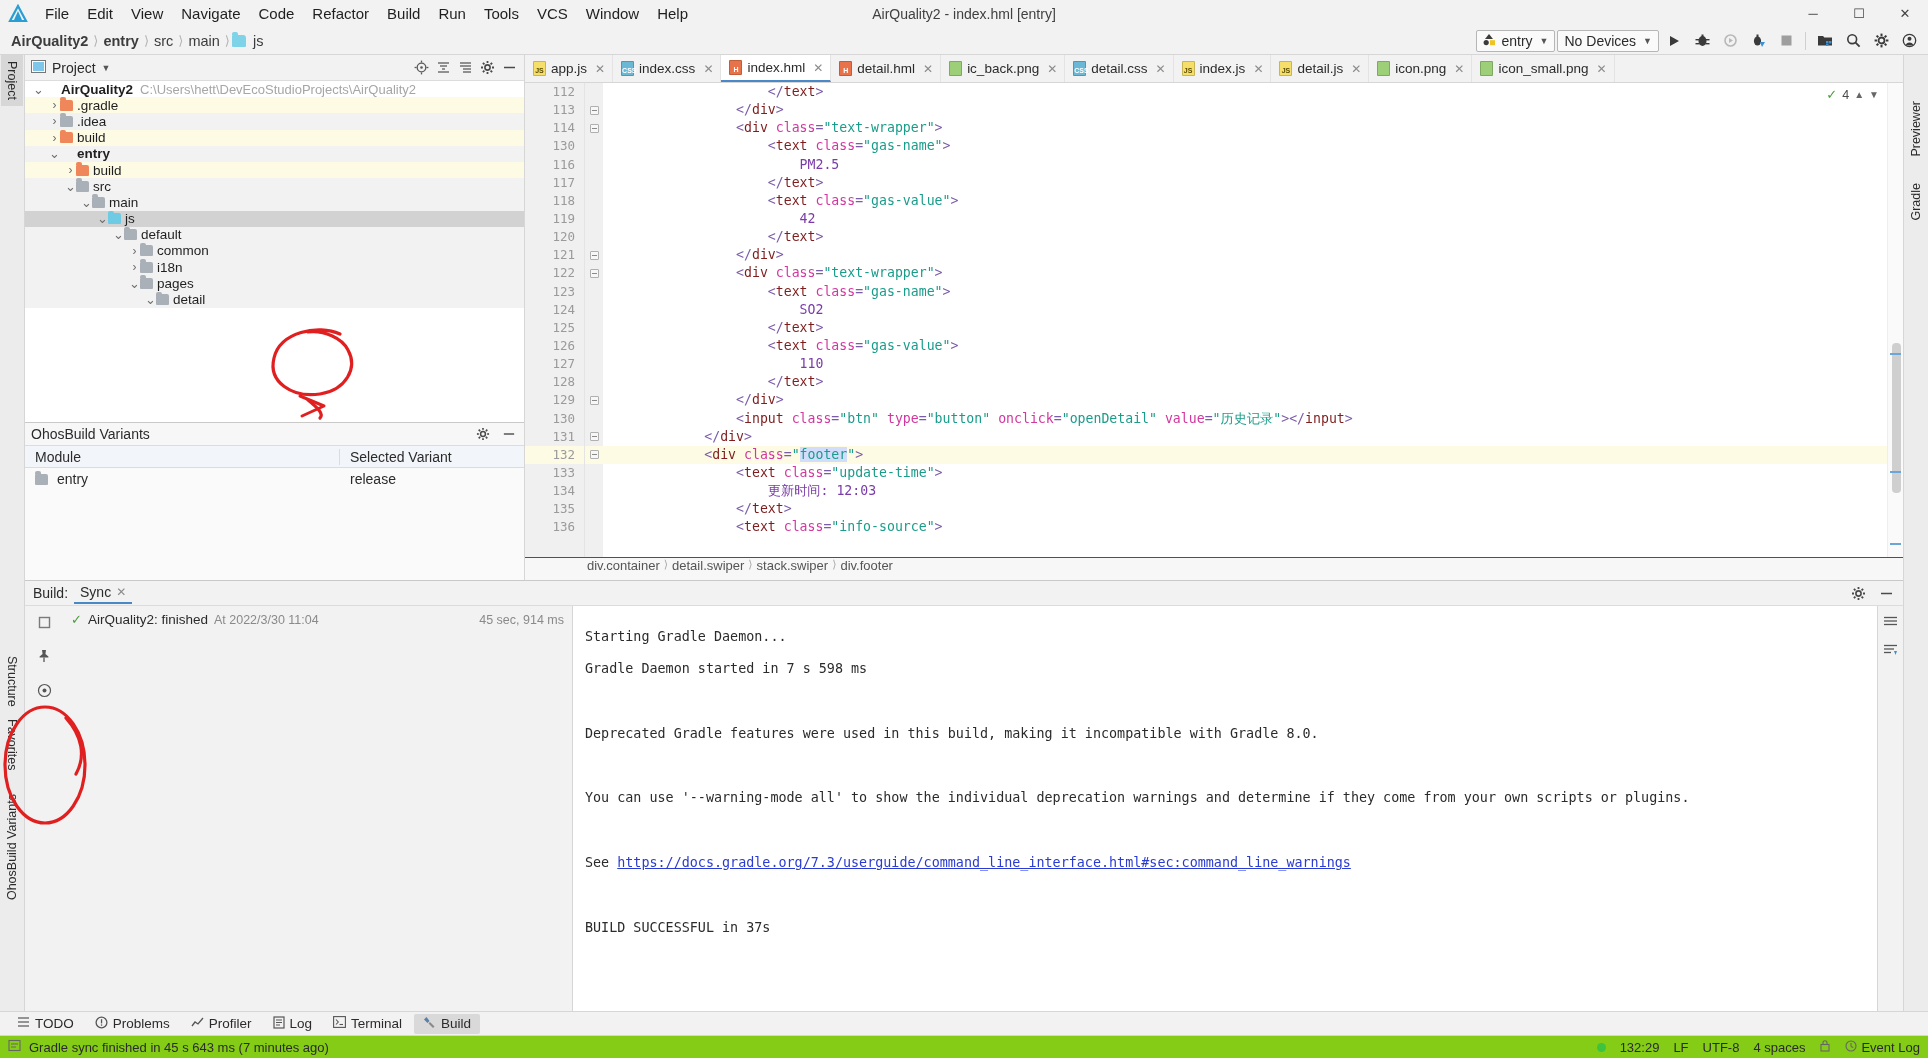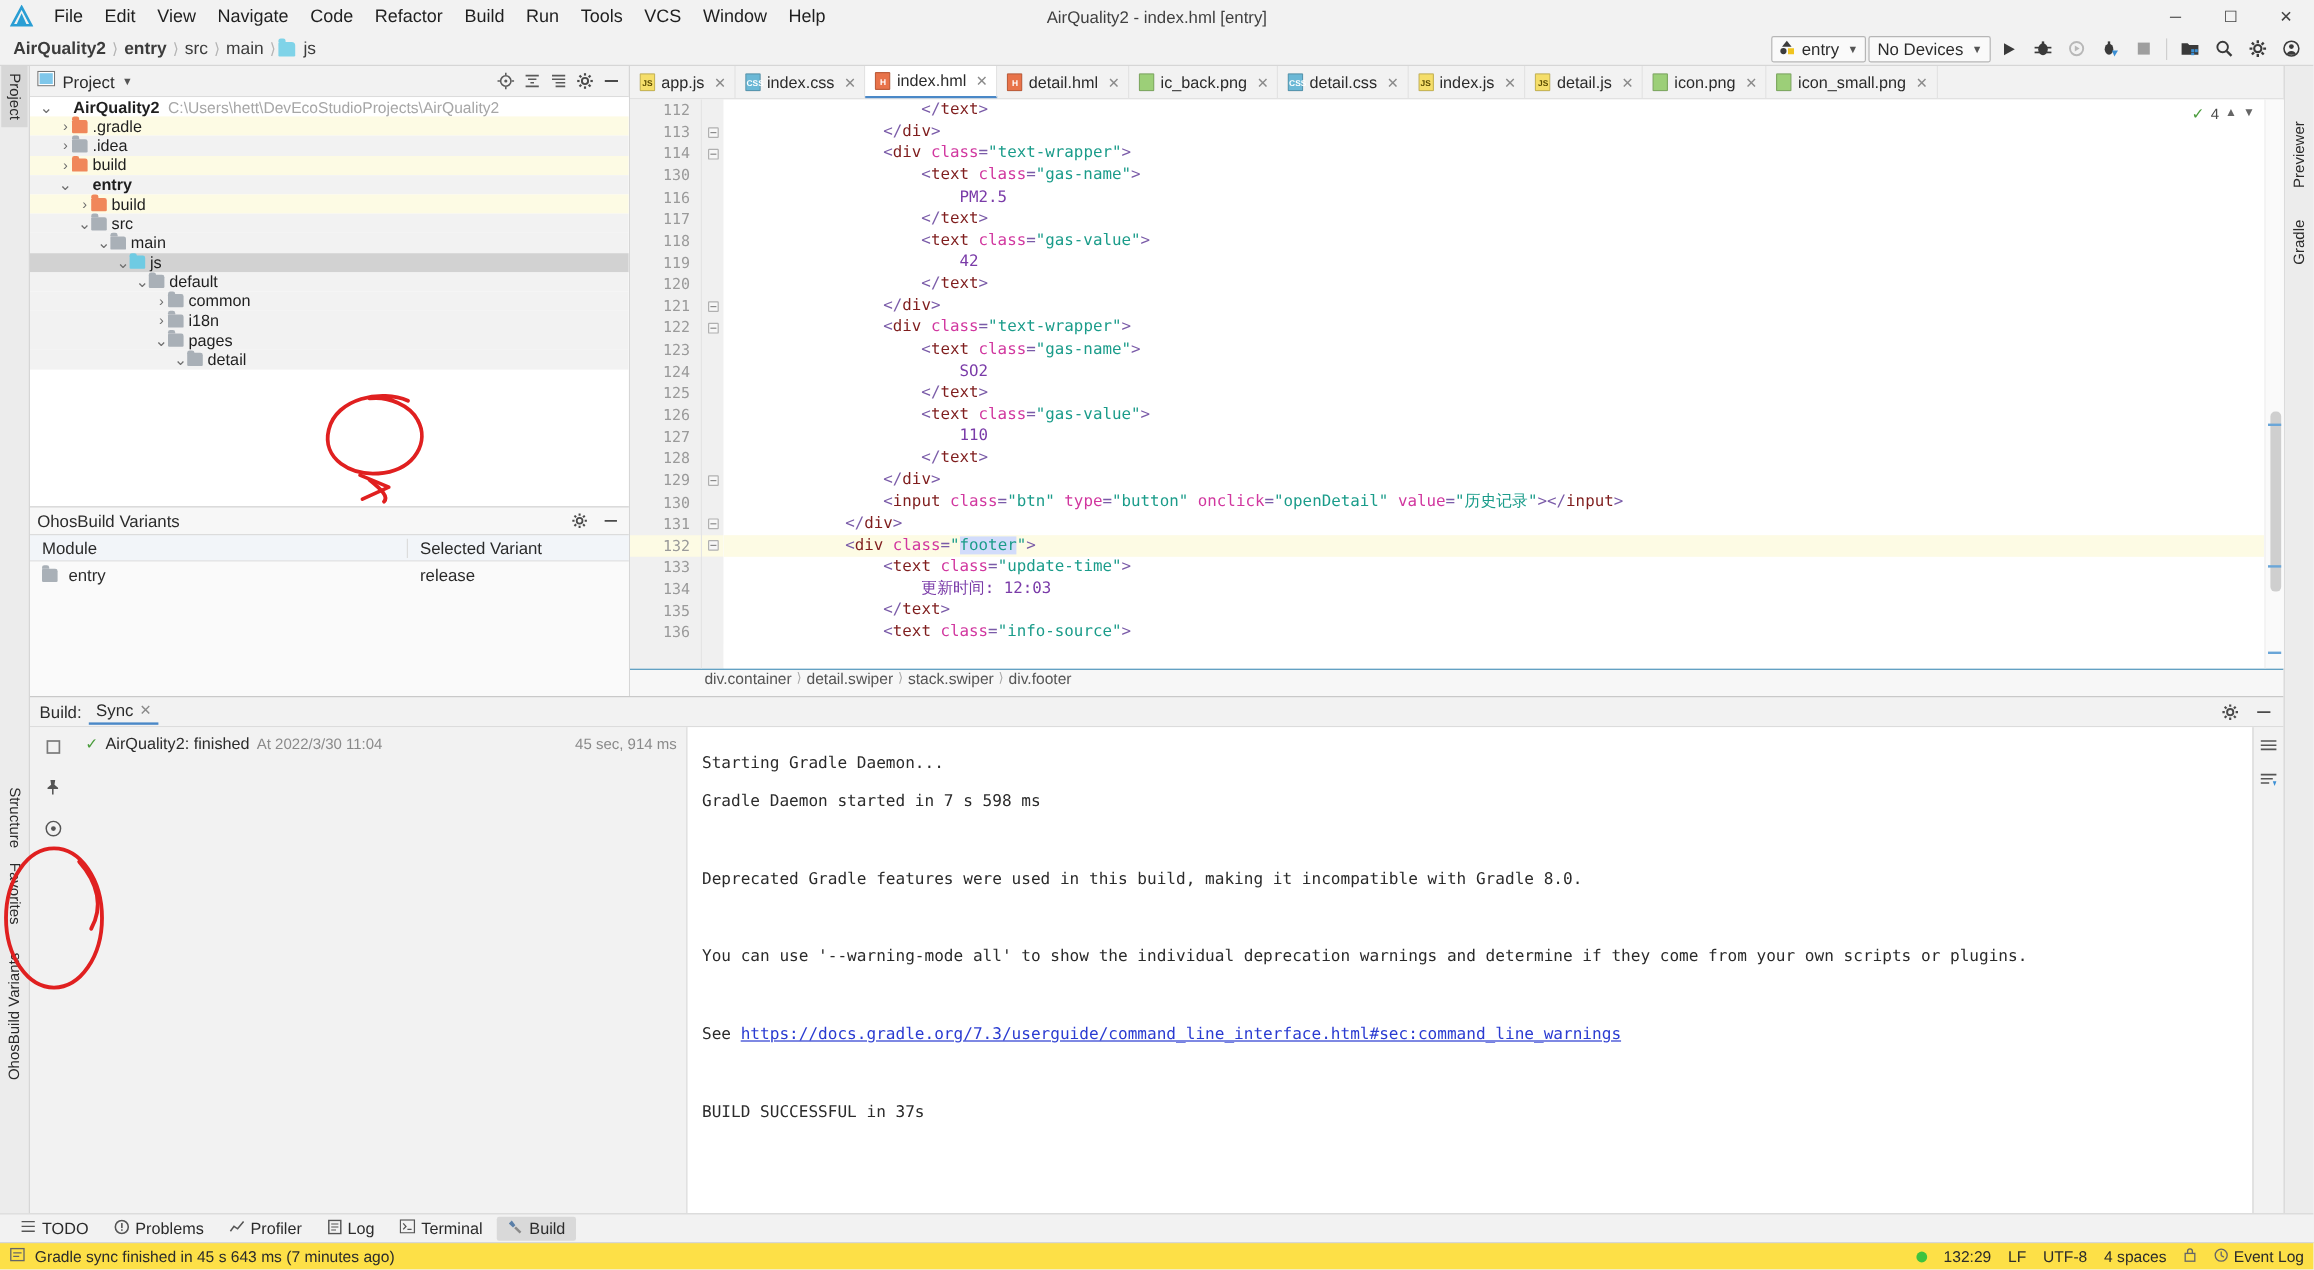--- a/index.html
+++ b/index.html
@@ -158,21 +158,21 @@
   .loglink{color:#2a3bd1;text-decoration:underline;}
   .bw-rightstrip{width:26px;flex:0 0 26px;background:#f2f2f2;border-left:1px solid #d6d6d6;display:flex;flex-direction:column;align-items:center;padding-top:6px;gap:8px;}
 
   
   .right-strip{width:25px;flex:0 0 25px;background:#ececec;border-left:1px solid #d6d6d6;display:flex;flex-direction:column;align-items:center;}
 
   
   .bottombar{height:24px;flex:0 0 24px;display:flex;align-items:center;background:#f2f2f2;border-top:1px solid #d6d6d6;padding-left:8px;gap:3px;font-size:13.5px;}
   .bbtn{display:flex;align-items:center;gap:5px;padding:2px 9px;color:#2b2b2b;white-space:nowrap;}
   .bbtn.active{background:#d9d9d9;border-radius:2px;}
-  .statusbar{height:23px;flex:0 0 23px;display:flex;align-items:center;background:#fde047;border-top:1px solid #d6d6d6;padding:0 8px;gap:8px;font-size:13px;color:#2b2b2b;}
+  .statusbar{height:23px;flex:0 0 23px;display:flex;align-items:center;background:#84cc16;border-top:1px solid #d6d6d6;padding:0 8px;gap:8px;font-size:13px;color:#2b2b2b;}
   .sb-right{margin-left:auto;display:flex;align-items:center;gap:14px;}
   .greendot{width:9px;height:9px;border-radius:50%;background:#3ec33e;}
 
   
   .annot{position:absolute;pointer-events:none;z-index:50;}
 </style>
 </head>
 <body>
 
 <div class="app">

